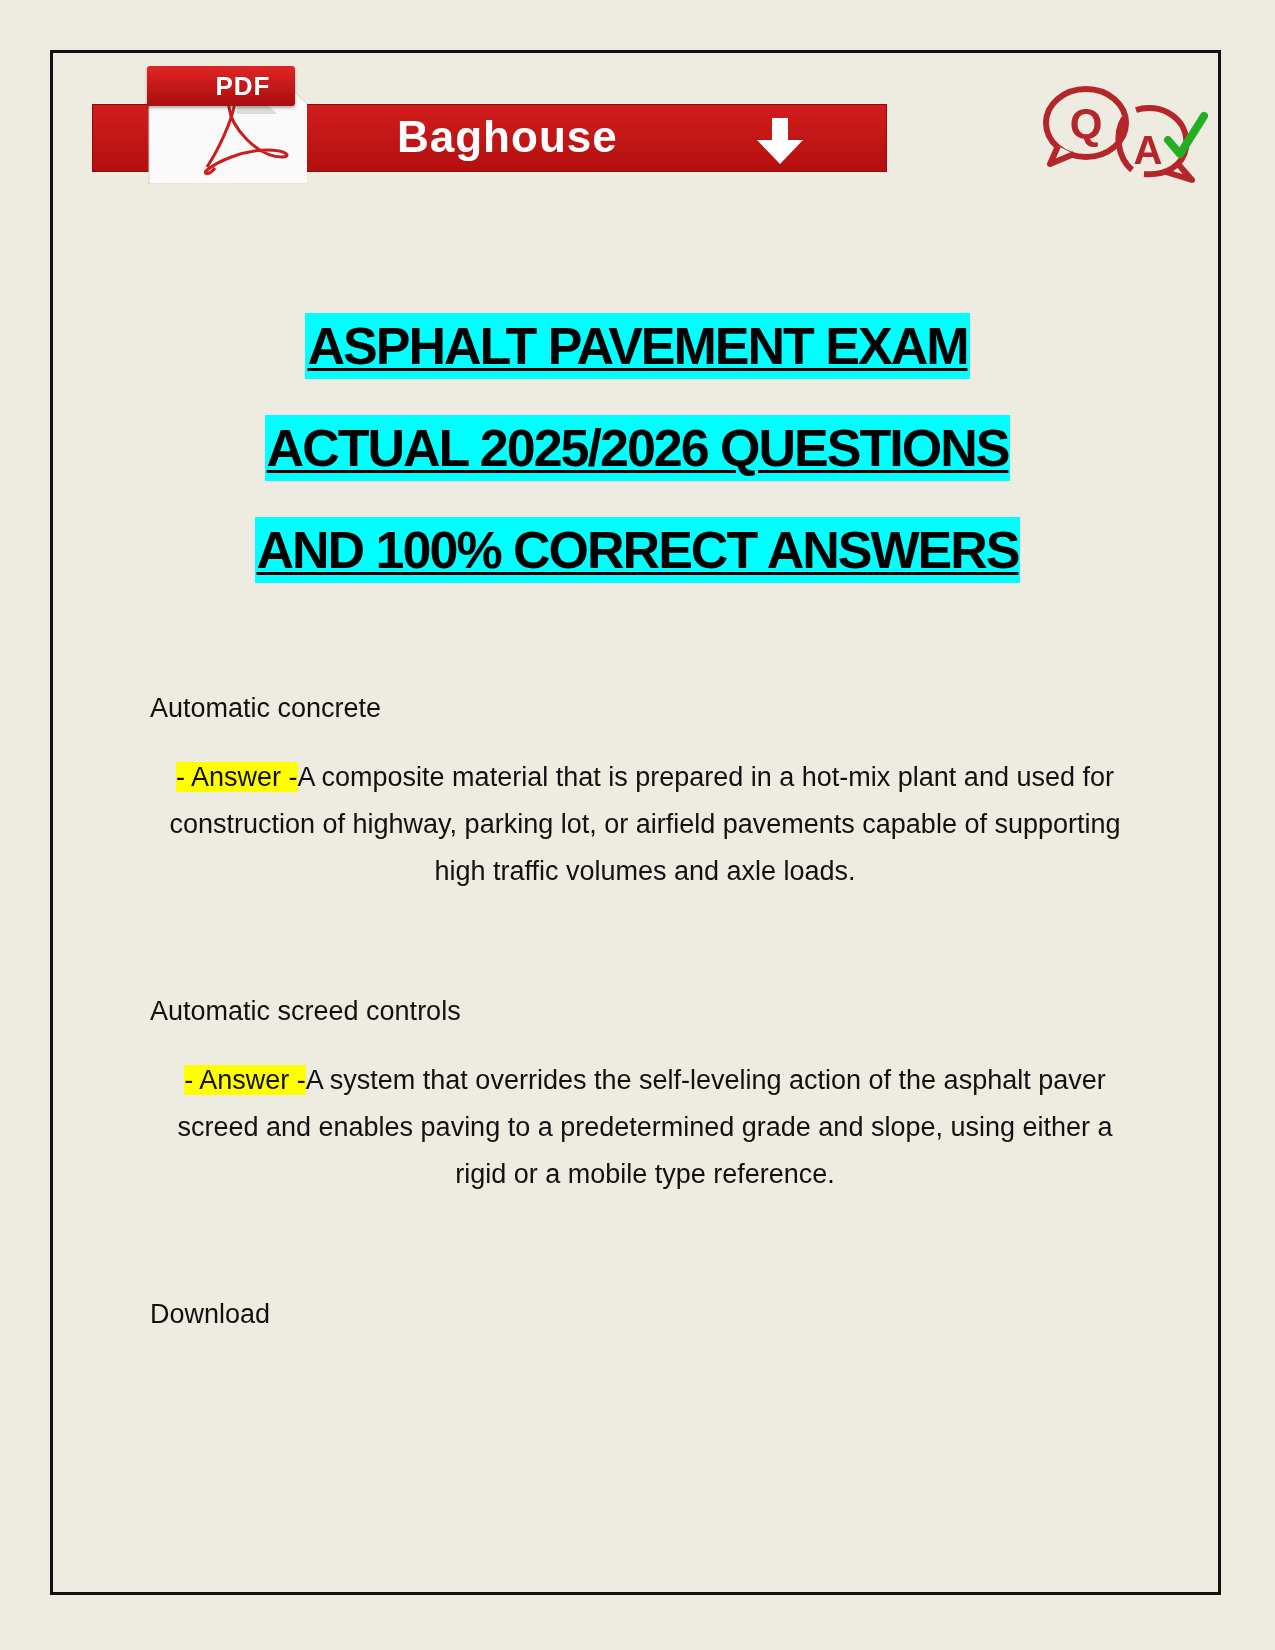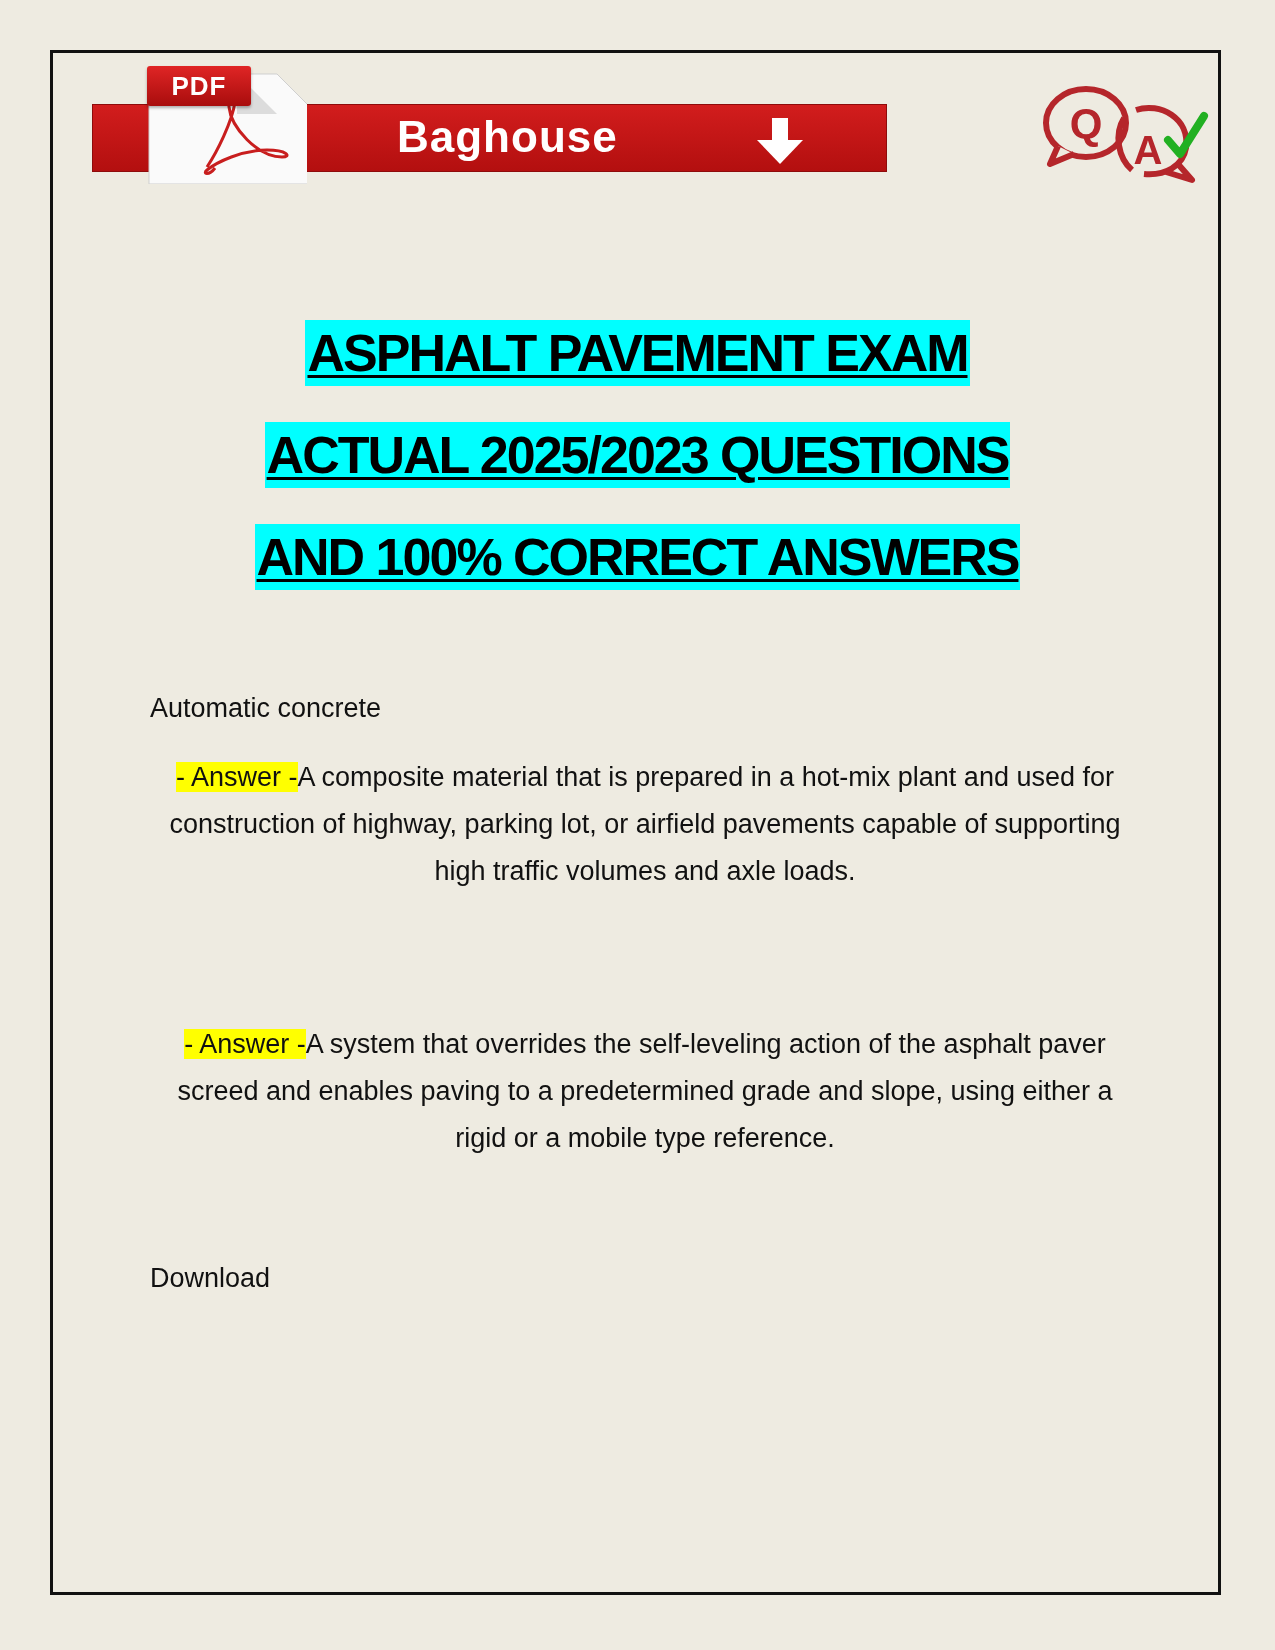--- a/index.html
+++ b/index.html
@@ -35,41 +35,42 @@
   .pdf-doc {
     position:absolute; left:55px; top:2px; width:160px; height:120px;
   }
   .pdf-tab {
     position:absolute; left:0; top:4px; width:104px; height:40px;
     background:linear-gradient(#e02525,#a80d0d);
     border-radius:3px;
     color:#fff; font-weight:bold; font-size:26px;
     text-align:center; line-height:40px; letter-spacing:1px;
     box-shadow:0 2px 3px rgba(0,0,0,0.3);
+    padding-left:44px;
   }
   
   .qa-logo { position:absolute; left:1040px; top:78px; width:170px; height:110px; }
   
   .title-block {
     position:absolute; left:0; top:305px; width:1275px; text-align:center;
   }
   .title-line {
     display:inline-block;
     background:#00ffff;
     font-family:"Liberation Sans", sans-serif;
     font-weight:bold;
     font-size:52px;
     line-height:66px;
     color:#000;
     text-decoration:underline;
     text-decoration-thickness:3px;
     text-underline-offset:4px;
     letter-spacing:-2px;
     padding:0 2px;
-    margin:15px;
+    margin:8px;
   }
   .title-row { height:102px; }
   
   .qa-content {
     position:absolute; left:150px; top:690px; width:990px;
     font-family:"Liberation Sans", sans-serif;
     font-size:27px; color:#111;
   }
   .qa-item { margin-bottom:0; }
   .question { line-height:36px; margin:0; height:36px; }
@@ -112,30 +113,31 @@
     <path d="M84 40 C74 56, 78 80, 92 92" fill="none" stroke="#b5262b" stroke-width="6"></path>
     <path d="M138 86 L152 102 L126 94" fill="none" stroke="#b5262b" stroke-width="6" stroke-linejoin="round"></path>
     <text x="108" y="86" text-anchor="middle" font-family="Liberation Sans, sans-serif" font-weight="bold" font-size="40" fill="#b5262b">A</text>
 
     <path d="M128 62 L140 76 L164 38" fill="none" stroke="#22b022" stroke-width="8" stroke-linecap="round" stroke-linejoin="round"></path>
   </svg>
 </div>
 
 <div class="title-block">
   <div class="title-row"><span class="title-line">ASPHALT PAVEMENT EXAM</span></div>
-  <div class="title-row"><span class="title-line">ACTUAL 2025/2023 QUESTIONS</span></div>
+  <div class="title-row"><span class="title-line">ACTUAL 2025/2026 QUESTIONS</span></div>
   <div class="title-row"><span class="title-line">AND 100% CORRECT ANSWERS</span></div>
 </div>
 
 <div class="qa-content">
   <div class="qa-item">
     <p class="question">Automatic concrete</p>
     <div class="answer"><span class="answer-tag">- Answer -</span><span>A composite material that is prepared in a hot-mix plant and used for construction of highway, parking lot, or airfield pavements capable of supporting high traffic volumes and axle loads.</span></div>
   </div>
   <div class="spacer1"></div>
   <div class="qa-item">
+    <p class="question">Automatic screed controls</p>
     <div class="answer"><span class="answer-tag">- Answer -</span><span>A system that overrides the self-leveling action of the asphalt paver screed and enables paving to a predetermined grade and slope, using either a rigid or a mobile type reference.</span></div>
   </div>
   <div class="spacer1"></div>
   <div class="qa-item">
     <p class="question">Download</p>
   </div>
 </div>
 
 </body></html>

